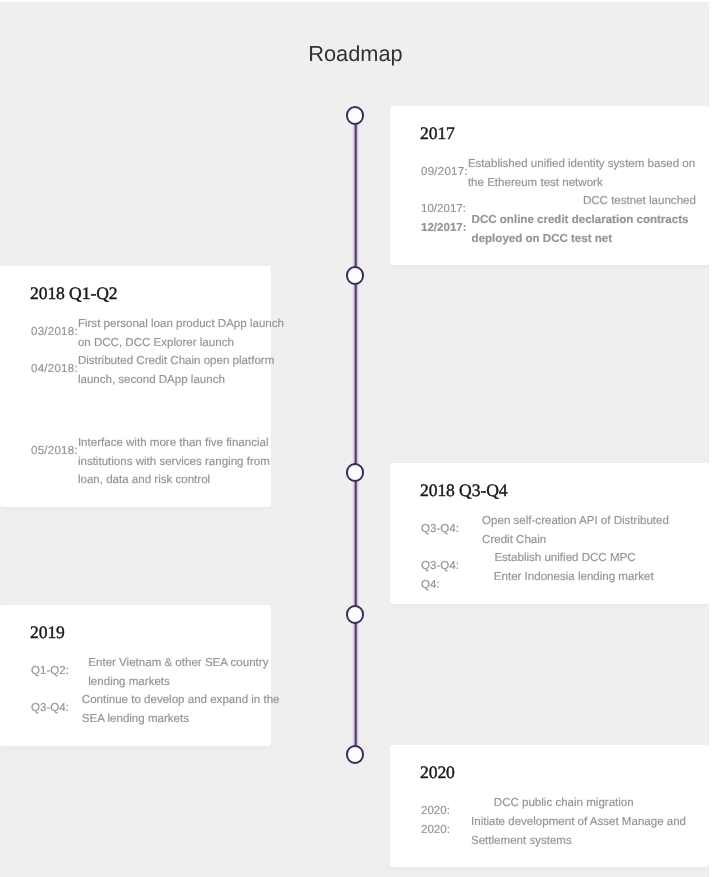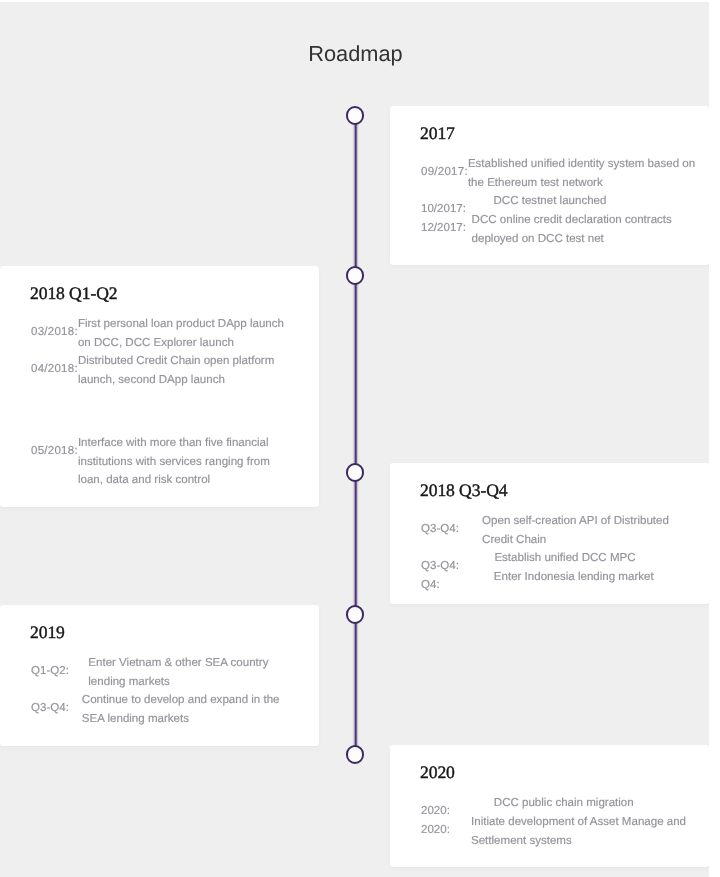--- a/index.html
+++ b/index.html
@@ -22,21 +22,21 @@
 
   .node{position:absolute;left:0;width:709px;}
   .node:nth-of-type(1){top:0px;}
   .node:nth-of-type(2){top:160px;}
   .node:nth-of-type(3){top:357.1px;}
   .node:nth-of-type(4){top:499px;}
   .node:nth-of-type(5){top:639.3px;}
   .dot{position:absolute;left:345.8px;top:0;width:14.6px;height:14.6px;
        border:2.1px solid #3c2a60;border-radius:50%;background:#fdfdfd;box-sizing:content-box;z-index:3;}
 
-  .card{position:relative;width:319px;box-sizing:border-box;background:#ffffff;border-radius:3px;
+  .card{position:relative;width:271px;box-sizing:border-box;background:#ffffff;border-radius:3px;
         padding:19.2px 13.0px 16.9px 30.9px;
         box-shadow:0 1px 2px rgba(0,0,0,0.025), 0 2px 6px rgba(0,0,0,0.028);}
   .node.left .card{margin-left:0;}
   .node.right .card{margin-left:390px;width:319px;padding-left:31.1px;}
 
   .card-title{will-change:transform;position:relative;top:-1px;left:-1.2px;margin:0;padding:0;font-size:17.6px;line-height:19.5px;font-weight:400;letter-spacing:-0.1px;-webkit-text-stroke:0.42px #18181a;color:#18181a;font-family:Liberation Serif, serif;}
   .card-items{margin:10.1px 0 0 0;padding:0;list-style:none;}
   .item{will-change:transform;margin:0;padding:0;font-size:11.55px;line-height:18.73px;color:#93939b;white-space:nowrap;-webkit-text-stroke:0.17px #93939b;}
   .item{position:relative;}
   .item .dt{position:absolute;left:0;top:8px;white-space:nowrap;}
@@ -50,22 +50,22 @@
     <h2 class="section-title">Roadmap</h2>
     <div class="timeline">
       <div class="axis"></div>
       <div id="nodes">
           <div class="node right">
             <span class="dot"></span>
             <div class="card">
               <h3 class="card-title">2017</h3>
               <div class="card-items">
                 <p class="item" style="padding-left: 46.9px;"><span class="dt" style="letter-spacing: 0.243359px;">09/2017:</span>Established unified identity system based on<br>the Ethereum test network</p>
-                <p class="item" style="padding-left: 72.5px;"><span class="dt">10/2017:</span>DCC testnet launched</p>
-                <p class="item" style="padding-left: 50.6px;"><span class="dt">12/2017:</span>DCC online credit declaration contracts<br>deployed on DCC test net</p>
+                <p class="item" style="padding-left: 72.5px; text-align: right;"><span class="dt">10/2017:</span>DCC testnet launched</p>
+                <p class="item" style="padding-left: 50.6px; font-weight: bold;"><span class="dt">12/2017:</span>DCC online credit declaration contracts<br>deployed on DCC test net</p>
               </div>
             </div>
           </div>
           <div class="node left">
             <span class="dot"></span>
             <div class="card">
               <h3 class="card-title">2018 Q1-Q2</h3>
               <div class="card-items">
                 <p class="item" style="padding-left: 46.9px;"><span class="dt" style="letter-spacing: 0.243359px;">03/2018:</span>First personal loan product DApp launch<br>on DCC, DCC Explorer launch</p>
                 <p class="item" style="padding-left: 46.9px;"><span class="dt" style="letter-spacing: 0.243359px;">04/2018:</span>Distributed Credit Chain open platform<br>launch, second DApp launch</p>

